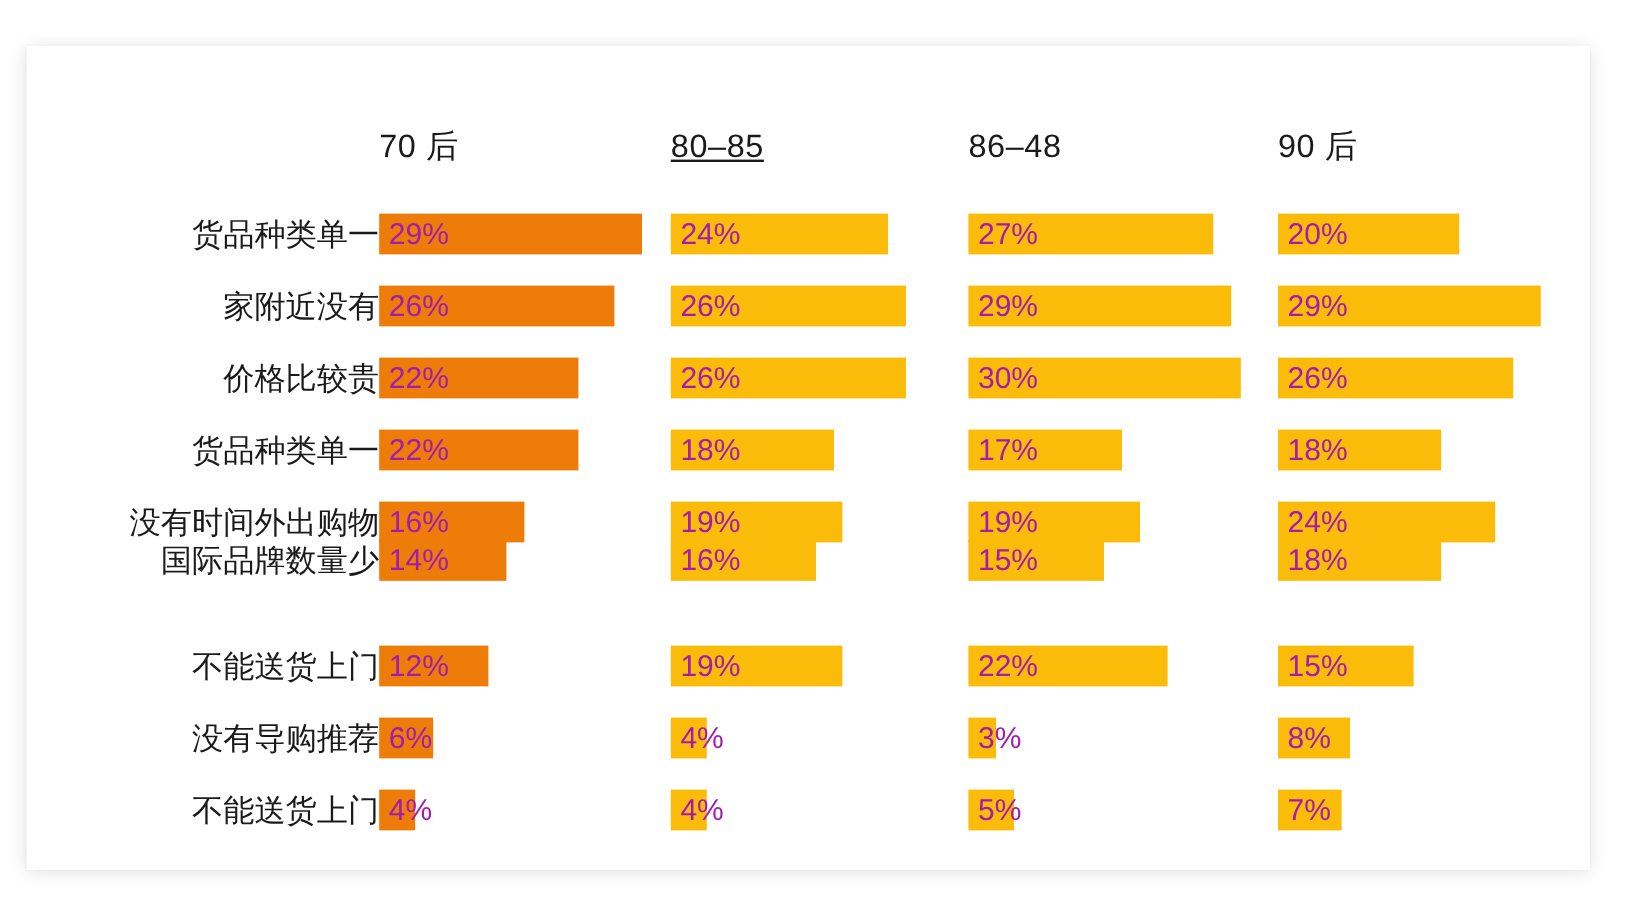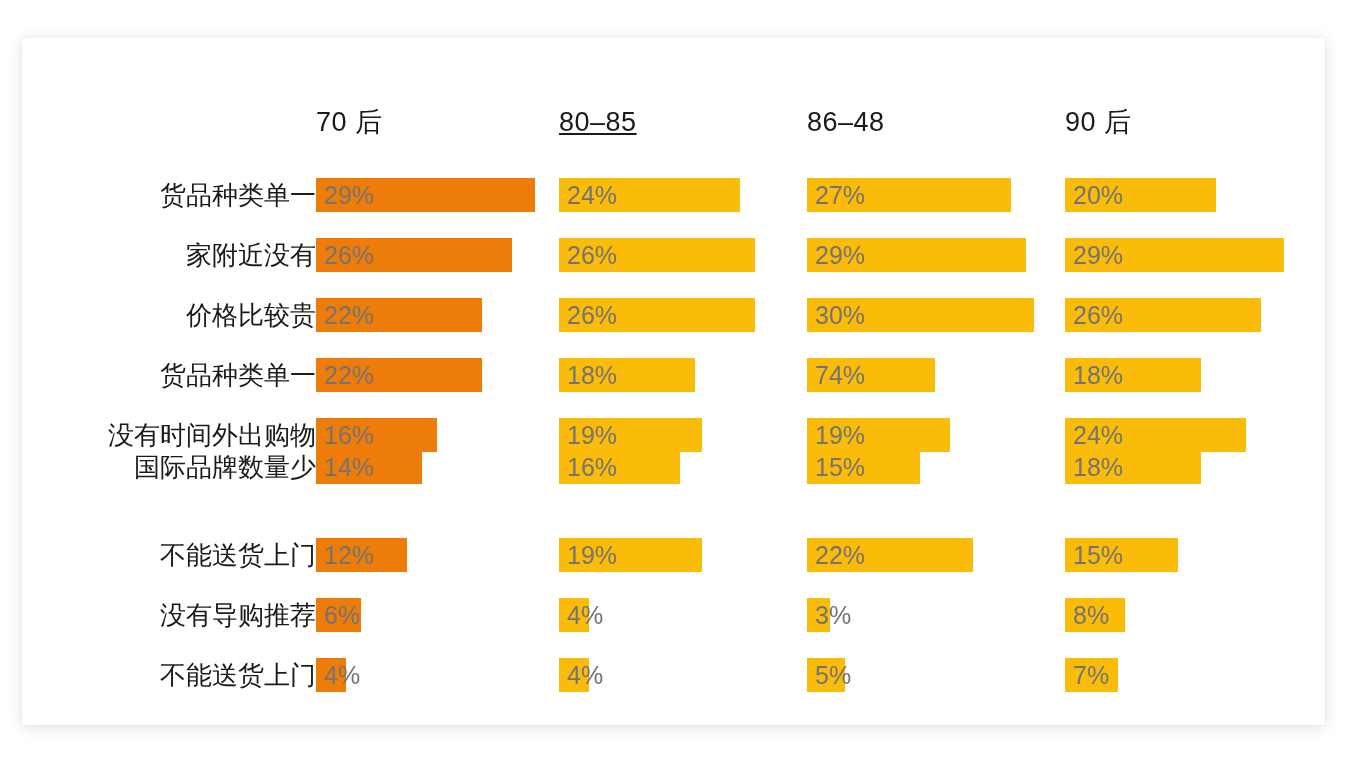--- a/index.html
+++ b/index.html
@@ -92,21 +92,21 @@
     top: 0;
     height: 34px;
   }
   .bar-value {
     position: absolute;
     left: 8px;
     top: 0;
     height: 34px;
     line-height: 34px;
     font-size: 25px;
-    color: #737373;
+    color: #a21caf;
     white-space: nowrap;
     z-index: 2;
   }
 </style>
 </head>
 <body>
 
 <div class="page">
   <div class="card">
     <div class="chart" id="chart-root">
@@ -179,21 +179,21 @@
             <div class="bar-cell" style="left: 294px;">
               <div class="bar" style="width: 166.1px; background: rgb(238, 124, 8);"></div>
               <div class="bar-value">22%</div>
             </div>
             <div class="bar-cell" style="left: 537px;">
               <div class="bar" style="width: 135.9px; background: rgb(250, 188, 9);"></div>
               <div class="bar-value">18%</div>
             </div>
             <div class="bar-cell" style="left: 785px;">
               <div class="bar" style="width: 128.35px; background: rgb(250, 188, 9);"></div>
-              <div class="bar-value">74%</div>
+              <div class="bar-value">17%</div>
             </div>
             <div class="bar-cell" style="left: 1043px;">
               <div class="bar" style="width: 135.9px; background: rgb(250, 188, 9);"></div>
               <div class="bar-value">18%</div>
             </div>
           </div>
           <div class="row" style="top: 380px;">
             <div class="row-label">没有时间外出购物</div>
             <div class="bar-cell" style="left: 294px;">
               <div class="bar" style="width: 120.8px; background: rgb(238, 124, 8);"></div>

